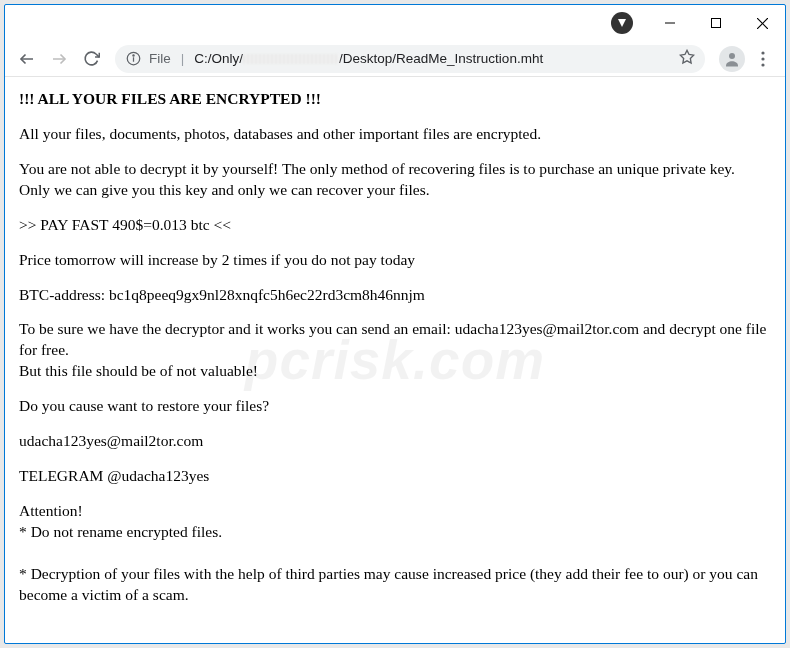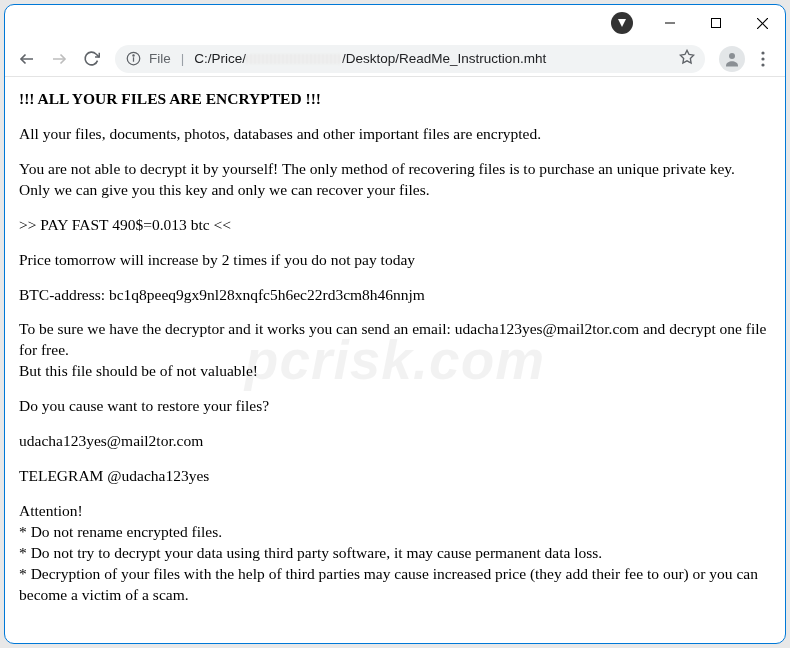--- a/index.html
+++ b/index.html
@@ -9,21 +9,21 @@
     width: 790px;
     height: 648px;
     overflow: hidden;
     position: relative;
   }
   .window {
     position: absolute;
     top: 4px; left: 4px; right: 4px; bottom: 4px;
     background: #fff;
     border: 1px solid #0078d7;
-    border-radius: 10px;
+    border-radius: 2px;
     overflow: hidden;
     display: flex;
     flex-direction: column;
   }
   .win-btn {
     width: 46px;
     height: 30px;
     display: flex;
     align-items: center;
     justify-content: center;
@@ -228,21 +228,21 @@
       <span class="info-icon">
         <svg width="15" height="15" viewBox="0 0 24 24" fill="none" stroke="#5f6368" stroke-width="2">
               <circle cx="12" cy="12" r="10"></circle>
               <line x1="12" y1="10" x2="12" y2="17"></line>
               <circle cx="12" cy="7" r="1" fill="#5f6368"></circle>
             </svg>
       </span>
       <span class="file-label">File</span>
       <span class="sep">|</span>
       <span class="path">
-        <span>C:/Price/</span><span class="redacted"></span><span>/Desktop/ReadMe_Instruction.mht</span>
+        <span>C:/Only/</span><span class="redacted"></span><span>/Desktop/ReadMe_Instruction.mht</span>
       </span>
       <span class="star">
         <svg width="16" height="16" viewBox="0 0 24 24" fill="none" stroke="#5f6368" stroke-width="2">
               <polygon points="12 2 15.09 8.26 22 9.27 17 14.14 18.18 21.02 12 17.77 5.82 21.02 7 14.14 2 9.27 8.91 8.26 12 2"></polygon>
             </svg>
       </span>
     </div>
     <div class="avatar">
       <svg width="18" height="18" viewBox="0 0 24 24" fill="#8a8f94">
             <circle cx="12" cy="8" r="4"></circle>
@@ -283,19 +283,19 @@
 
     <p>Do you cause want to restore your files?</p>
 
     <p>udacha123yes@mail2tor.com</p>
 
     <p>TELEGRAM @udacha123yes</p>
 
     <p style="margin-bottom:17px">
       <span>Attention!</span><br>
       <span>* Do not rename encrypted files.</span><br>
-      <span>* Do not try to decrypt your data using third party software, it may cause permanent data loss.</span><br>
+      <br>
       <span>* Decryption of your files with the help of third parties may cause increased price (they add their fee to our) or you can become a victim of a scam.</span>
     </p>
   </div>
 
 </div>
 </div>
 
 </body></html>

